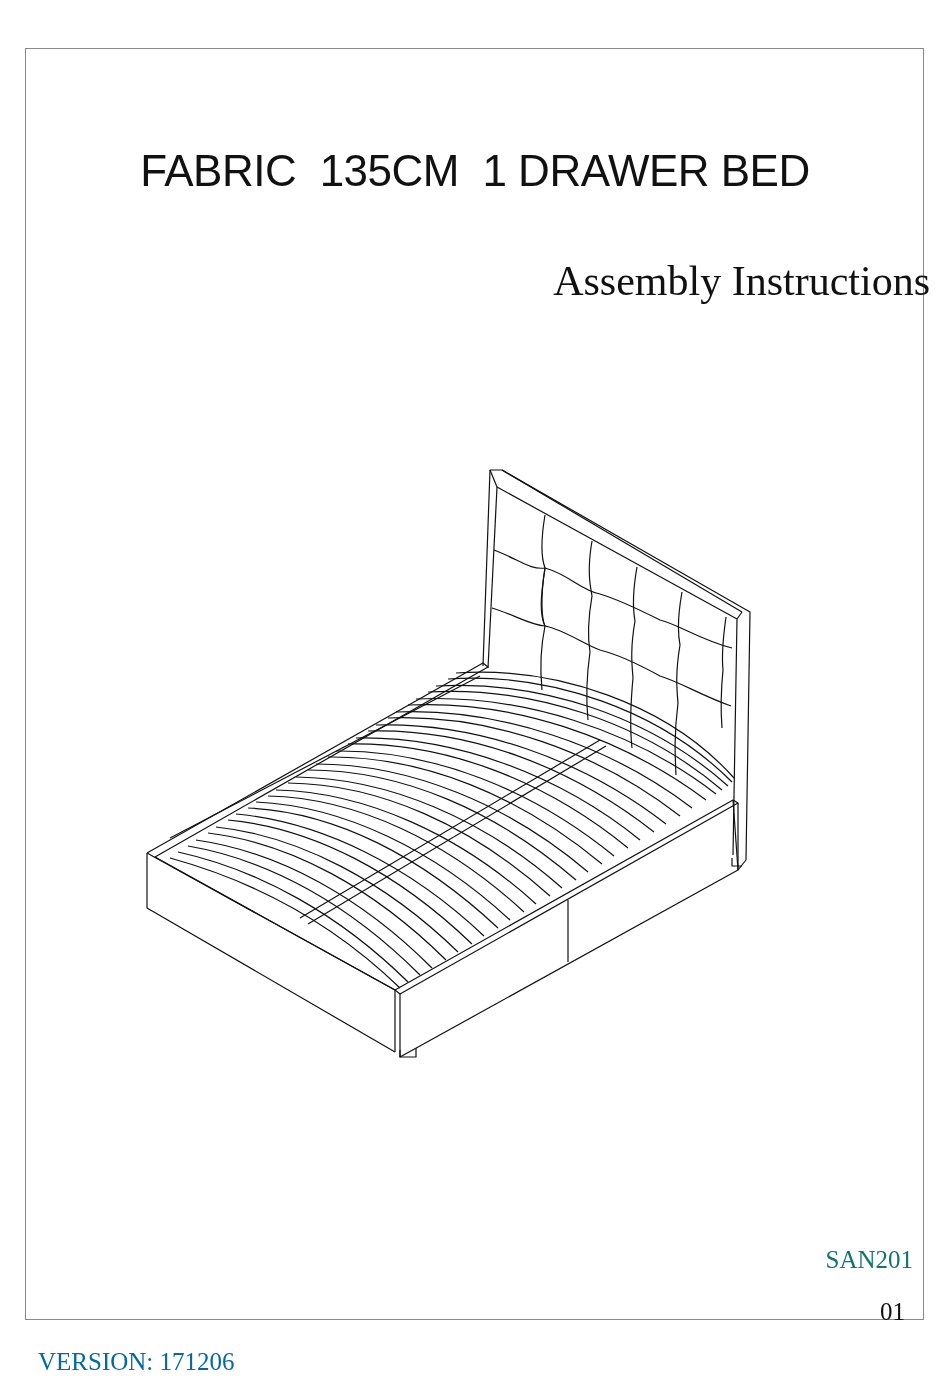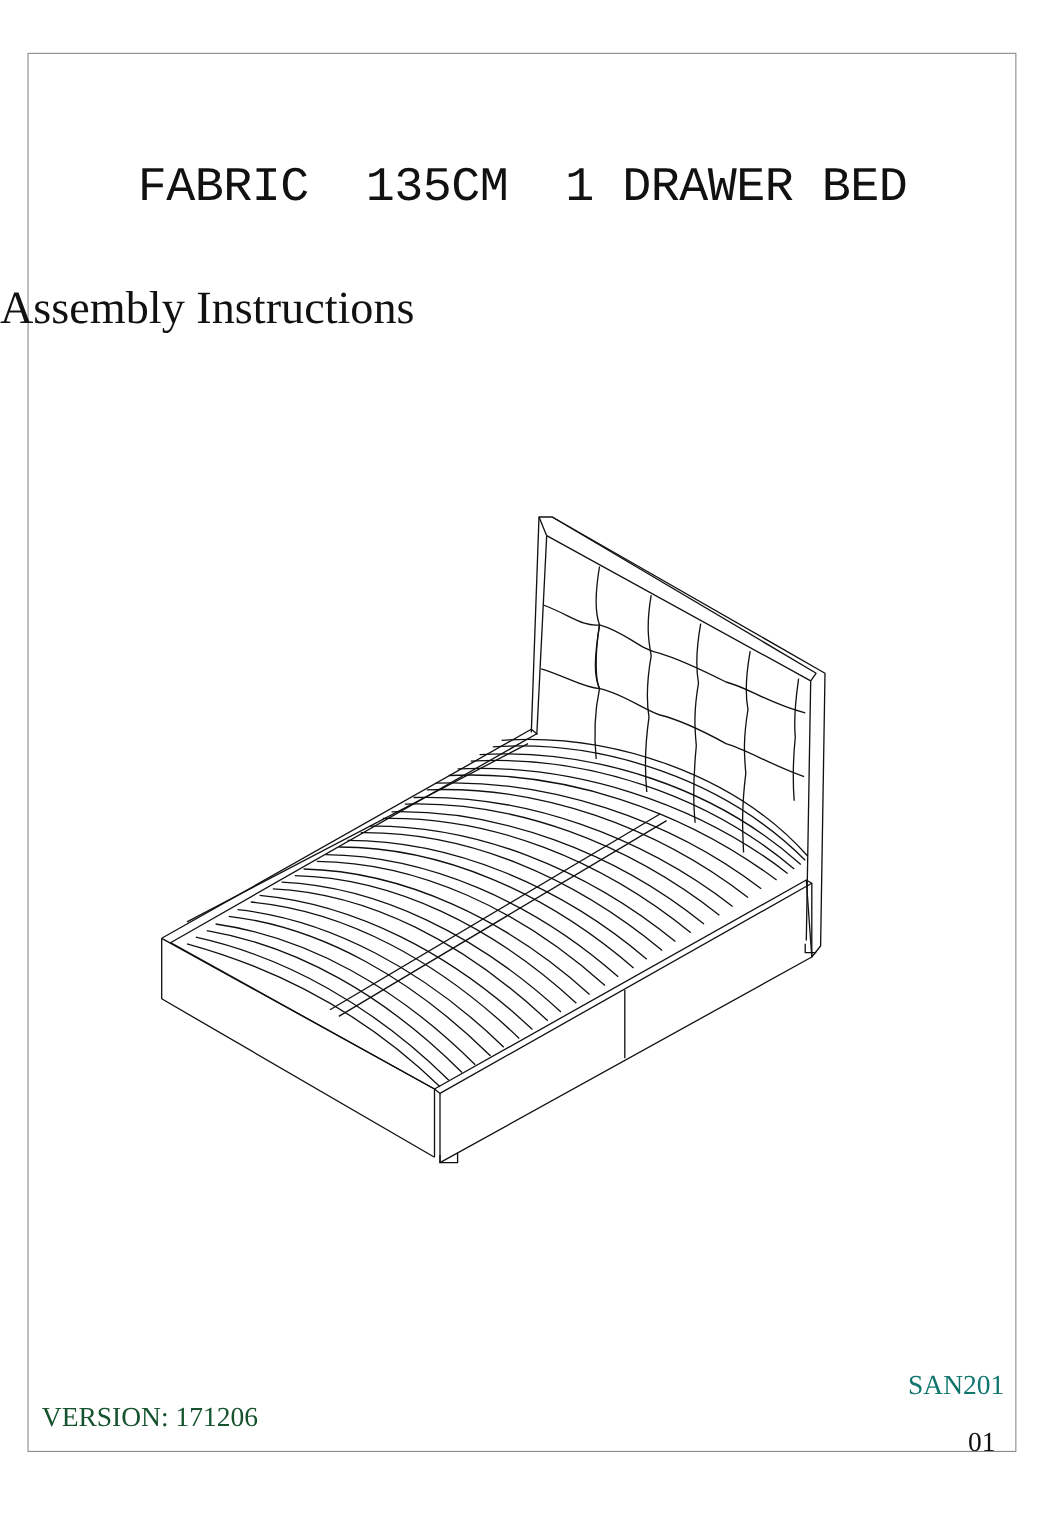--- a/index.html
+++ b/index.html
@@ -3,31 +3,31 @@
 <meta charset="utf-8">
 <style>
   html, body { margin: 0; padding: 0; background: #ffffff; }
   body { width: 950px; height: 1399px; position: relative; overflow: hidden; }
   .frame {
     position: absolute; left: 25px; top: 48px; width: 899px; height: 1272px;
     border: 1px solid #8a8a8a; box-sizing: border-box;
   }
   .title {
     position: absolute; left: 0; width: 950px; top: 146px; text-align: center;
-    font-family: Liberation Mono, monospace; font-size: 44px;
+    font-family: Liberation Sans, sans-serif; font-size: 44px;
     color: #111; letter-spacing: -0.5px; white-space: pre;
   }
   .subtitle {
-    position: absolute; left: 0; width: 930px; top: 257px; text-align: left;
+    position: absolute; left: 0; width: 930px; top: 257px; text-align: right;
     font-family: "Liberation Serif", "DejaVu Serif", serif; font-size: 42px; color: #111;
   }
   .illustration { position: absolute; left: 0; top: 0; width: 950px; height: 1399px; }
   .version {
-    position: absolute; left: 38px; top: 1275px;
-    font-family: "Liberation Serif", "DejaVu Serif", serif; font-size: 25px; color: #14532d;
+    position: absolute; left: 38px; top: 1348px;
+    font-family: "Liberation Serif", "DejaVu Serif", serif; font-size: 25px; color: #0369a1;
   }
   .model {
     position: absolute; right: 37px; top: 1246px;
     font-family: "Liberation Serif", "DejaVu Serif", serif; font-size: 25px; color: #0f766e;
   }
   .page-num {
     position: absolute; right: 45px; top: 1298px;
     font-family: "Liberation Serif", "DejaVu Serif", serif; font-size: 25px; color: #111;
   }
   svg line, svg path, svg polyline, svg polygon { stroke: #111; stroke-width: 1.2; fill: none; stroke-linejoin: round; }

